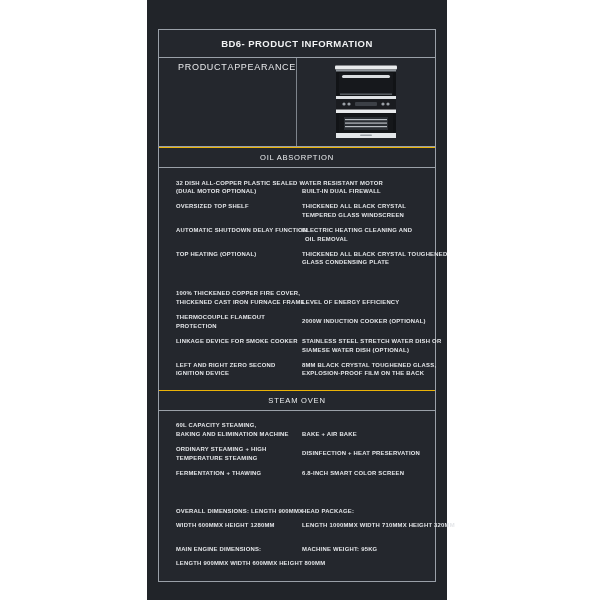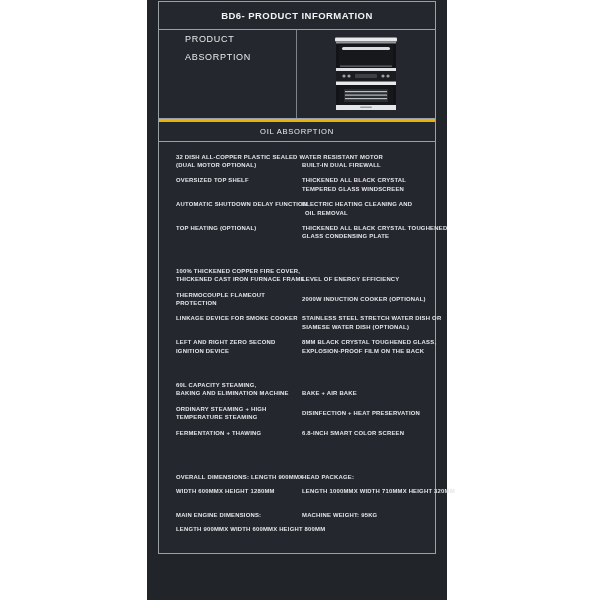--- a/index.html
+++ b/index.html
@@ -23,21 +23,21 @@
     width: 300px;
     height: 600px;
     background: #212429;
     box-sizing: border-box;
   }
 
   
   .card {
     position: absolute;
     left: 11px;
-    top: 1px;
+    top: 29px;
     width: 278px;
     height: 553px;
     border: 1px solid #9aa0a8;
     box-sizing: border-box;
     background: #24272d;
     display: flex;
     flex-direction: column;
   }
 
   
@@ -62,22 +62,22 @@
     height: 88px;
     display: flex;
     flex: 0 0 auto;
     border-bottom: 1px solid #9aa0a8;
   }
   .appearance-label {
     width: 50%;
     border-right: 1px solid #7e848c;
     box-sizing: border-box;
     display: flex;
-    flex-direction: column;
-    justify-content: flex-start;
+    flex-direction: row;
+    justify-content: flex-end;
     padding-left: 26px;
   }
   .appearance-label span {
     color: #e9eaec;
     font-size: 9px;
     letter-spacing: 0.7px;
     line-height: 18px;
   }
   .appearance-image {
     width: 50%;
@@ -88,21 +88,21 @@
 
   
   .oven {
     position: relative;
     width: 62px;
     height: 76px;
   }
 
   
   .section-head {
-    border-top: 3px solid #eab308;
+    border-top: 1px solid #eab308;
     border-bottom: 1px solid #9aa0a8;
     height: 19px;
     display: flex;
     align-items: center;
     justify-content: center;
     flex: 0 0 auto;
     background: #24272d;
   }
   .section-head .sh-text {
     color: #eceef0;
@@ -154,21 +154,21 @@
 <div class="spec-sheet">
   <div class="card">
 
     <div class="title-bar">
       <span class="title-text">BD6- PRODUCT INFORMATION</span>
     </div>
 
     <div class="appearance-row">
       <div class="appearance-label">
         <span>PRODUCT</span>
-        <span>ABSORPTION</span>
+        <span>APPEARANCE</span>
       </div>
       <div class="appearance-image">
         <div class="oven">
           <svg width="62" height="76" viewBox="0 0 62 76">
 
             <rect x="1" y="4" width="60" height="70" fill="#111316"></rect>
 
             <rect x="0" y="1.5" width="62" height="4" rx="1" fill="#e8eaec"></rect>
             <rect x="1" y="5.5" width="60" height="2" fill="#8f959b"></rect>
 
@@ -279,20 +279,23 @@
         </div>
         <div class="spec-cell right">
           <span class="ln">8MM BLACK CRYSTAL TOUGHENED GLASS,</span>
           <span class="ln">EXPLOSION-PROOF FILM ON THE BACK</span>
         </div>
       </div>
     </div>
 
     <div class="gap-s"></div>
 
+    <div class="section-head">
+      <span class="sh-text">STEAM OVEN</span>
+    </div>
     <div class="spec-block">
       <div class="spec-row">
         <div class="spec-cell left">
           <span class="ln">60L CAPACITY STEAMING,</span>
           <span class="ln">BAKING AND ELIMINATION MACHINE</span>
         </div>
         <div class="spec-cell right" style="padding-top:8.4px">
           <span class="ln">BAKE + AIR BAKE</span>
         </div>
       </div>

